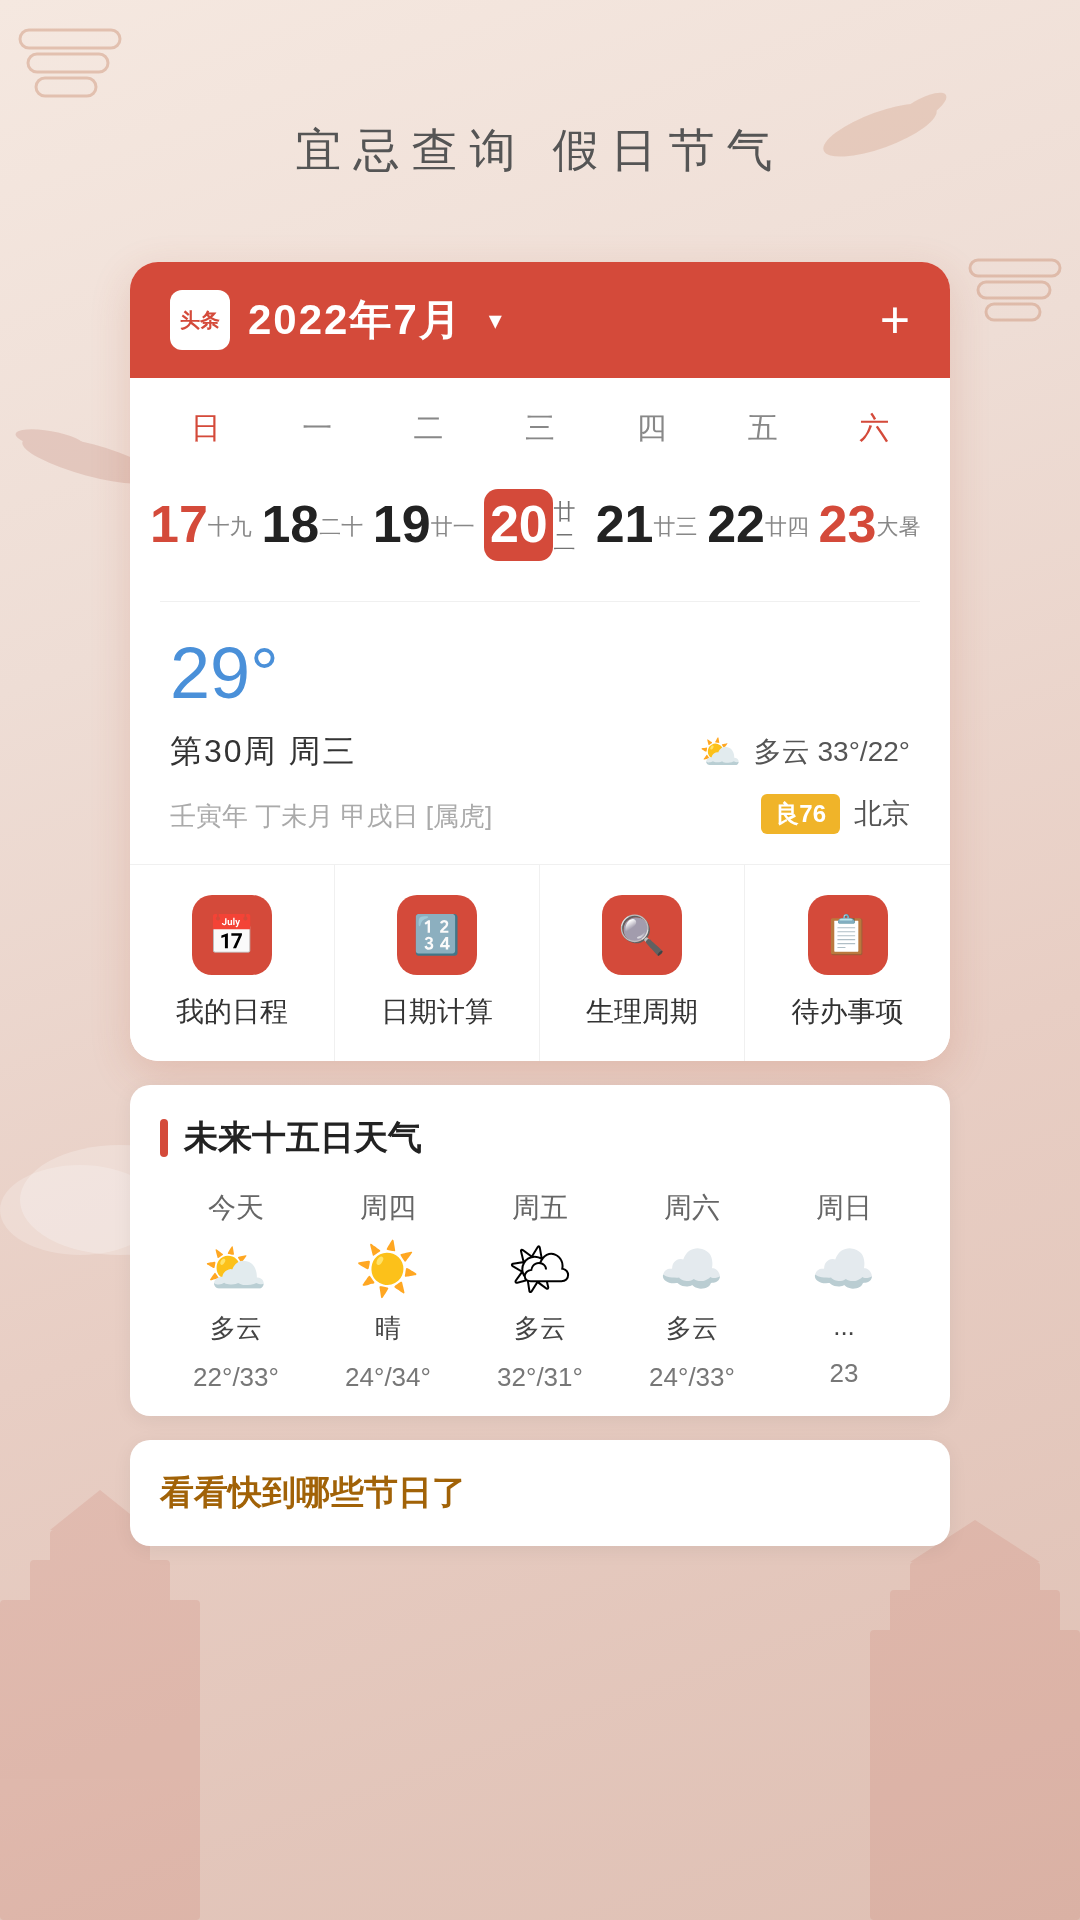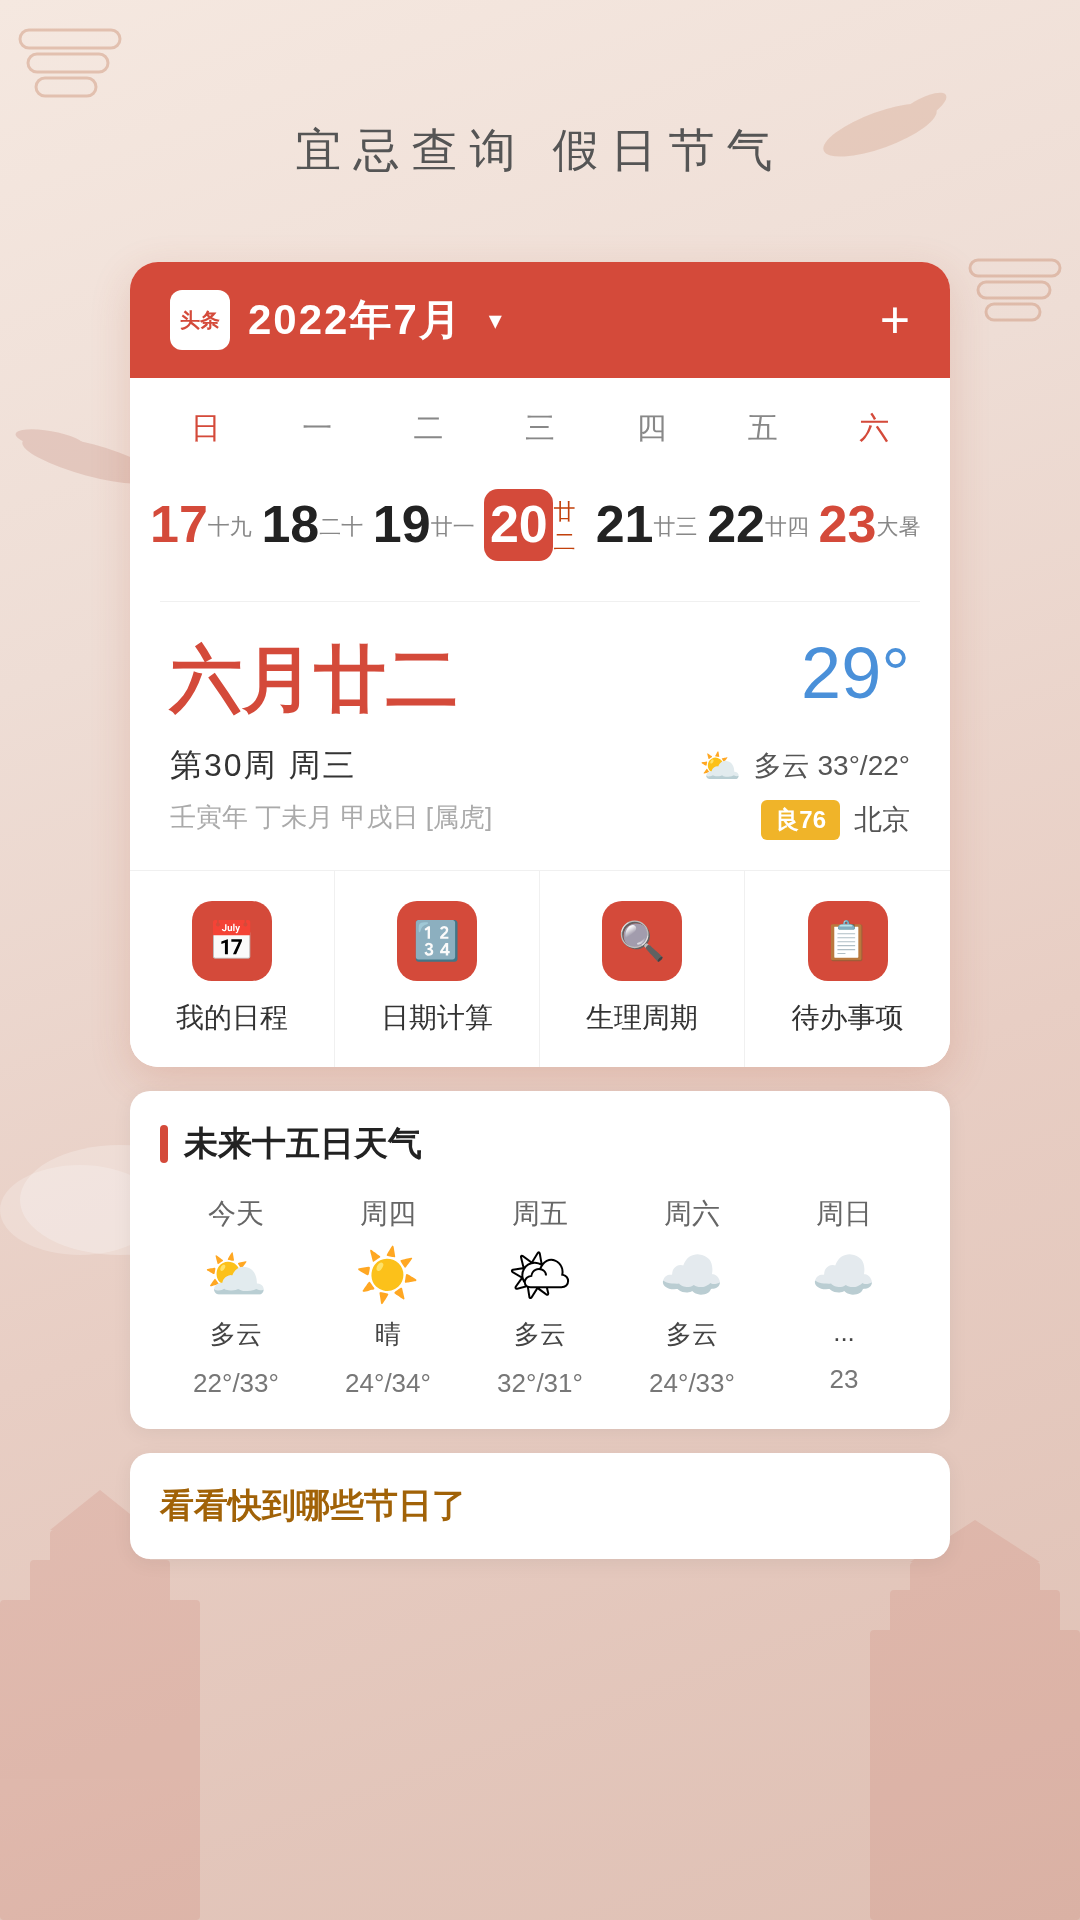--- a/index.html
+++ b/index.html
@@ -173,21 +173,21 @@
       width: 72px;
       height: 72px;
       border-radius: 14px;
       display: flex;
       align-items: center;
       justify-content: center;
       font-size: 52px;
     }
 
     .date-cell.today .date-sub {
-      color: #c2410c;
+      color: #737373;
     }
 
     
     .cal-divider {
       height: 1px;
       background: #f0f0f0;
       margin: 0 30px;
     }
 
     
@@ -239,22 +239,22 @@
     }
 
     .weather-text {
       font-size: 28px;
       color: #555;
     }
 
     .date-info-bot {
       display: flex;
       justify-content: space-between;
-      align-items: flex-start;
-      margin-top: 12px;
+      align-items: flex-end;
+      margin-top: 20px;
     }
 
     .ganzhi-text {
       font-size: 26px;
       color: #aaa;
     }
 
     .aqi-location {
       display: flex;
       align-items: center;
@@ -312,21 +312,21 @@
       font-size: 28px;
       color: #333;
     }
 
     
     .weather-section {
       background: #fff;
       margin-top: 24px;
       width: 820px;
       border-radius: 20px;
-      padding: 30px 30px 30px;
+      padding: 30px 30px 23px;
       box-shadow: 0 4px 20px rgba(0,0,0,0.06);
     }
 
     .section-title {
       font-size: 34px;
       font-weight: 600;
       color: #222;
       display: flex;
       align-items: center;
       gap: 16px;
@@ -501,21 +501,20 @@
         <div class="date-cell">
           <div class="date-num red">23</div>
           <div class="date-sub">大暑</div>
         </div>
       </div>
 
     <div class="cal-divider"></div>
 
     <div class="date-info">
       <div class="date-info-top">
-        <div class="lunar-date">六月廿二</div>
         <div class="temperature">29°</div>
       </div>
       <div class="date-info-mid">
         <div class="week-info">第30周  周三</div>
         <div class="weather-info">
           <span class="weather-icon-wrap">⛅</span>
           <span class="weather-text">多云 33°/22°</span>
         </div>
       </div>
       <div class="date-info-bot">

